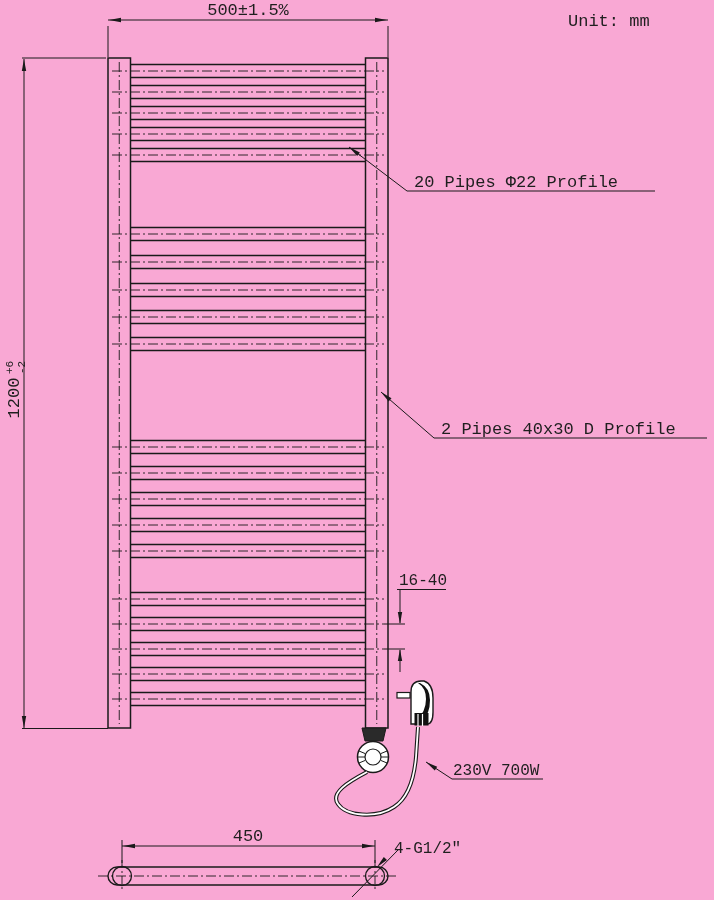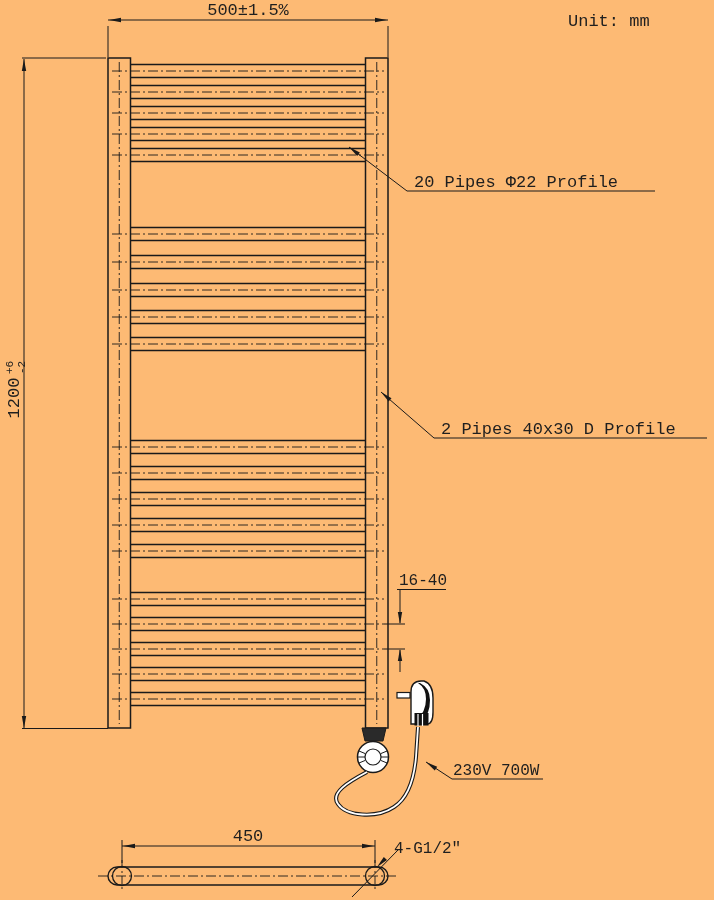--- a/index.html
+++ b/index.html
@@ -1,16 +1,16 @@
 <!DOCTYPE html>
 <html><head>
 <meta charset="utf-8">
 <style>
   html,body{margin:0;padding:0;background:#ffffff;}
-  .canvas{width:714px;height:900px;position:relative;background:#fdba74;overflow:hidden;}
+  .canvas{width:714px;height:900px;position:relative;background:#f9a8d4;overflow:hidden;}
   svg text{font-family:"Liberation Mono","DejaVu Sans Mono",monospace;fill:#1f1f1f;}
   .t17{font-size:17px;}
   .t16{font-size:16px;}
   .t11{font-size:11px;}
 </style>
 </head>
 <body>
 
 <div class="canvas">
 <svg width="714" height="900" viewBox="0 0 714 900">

